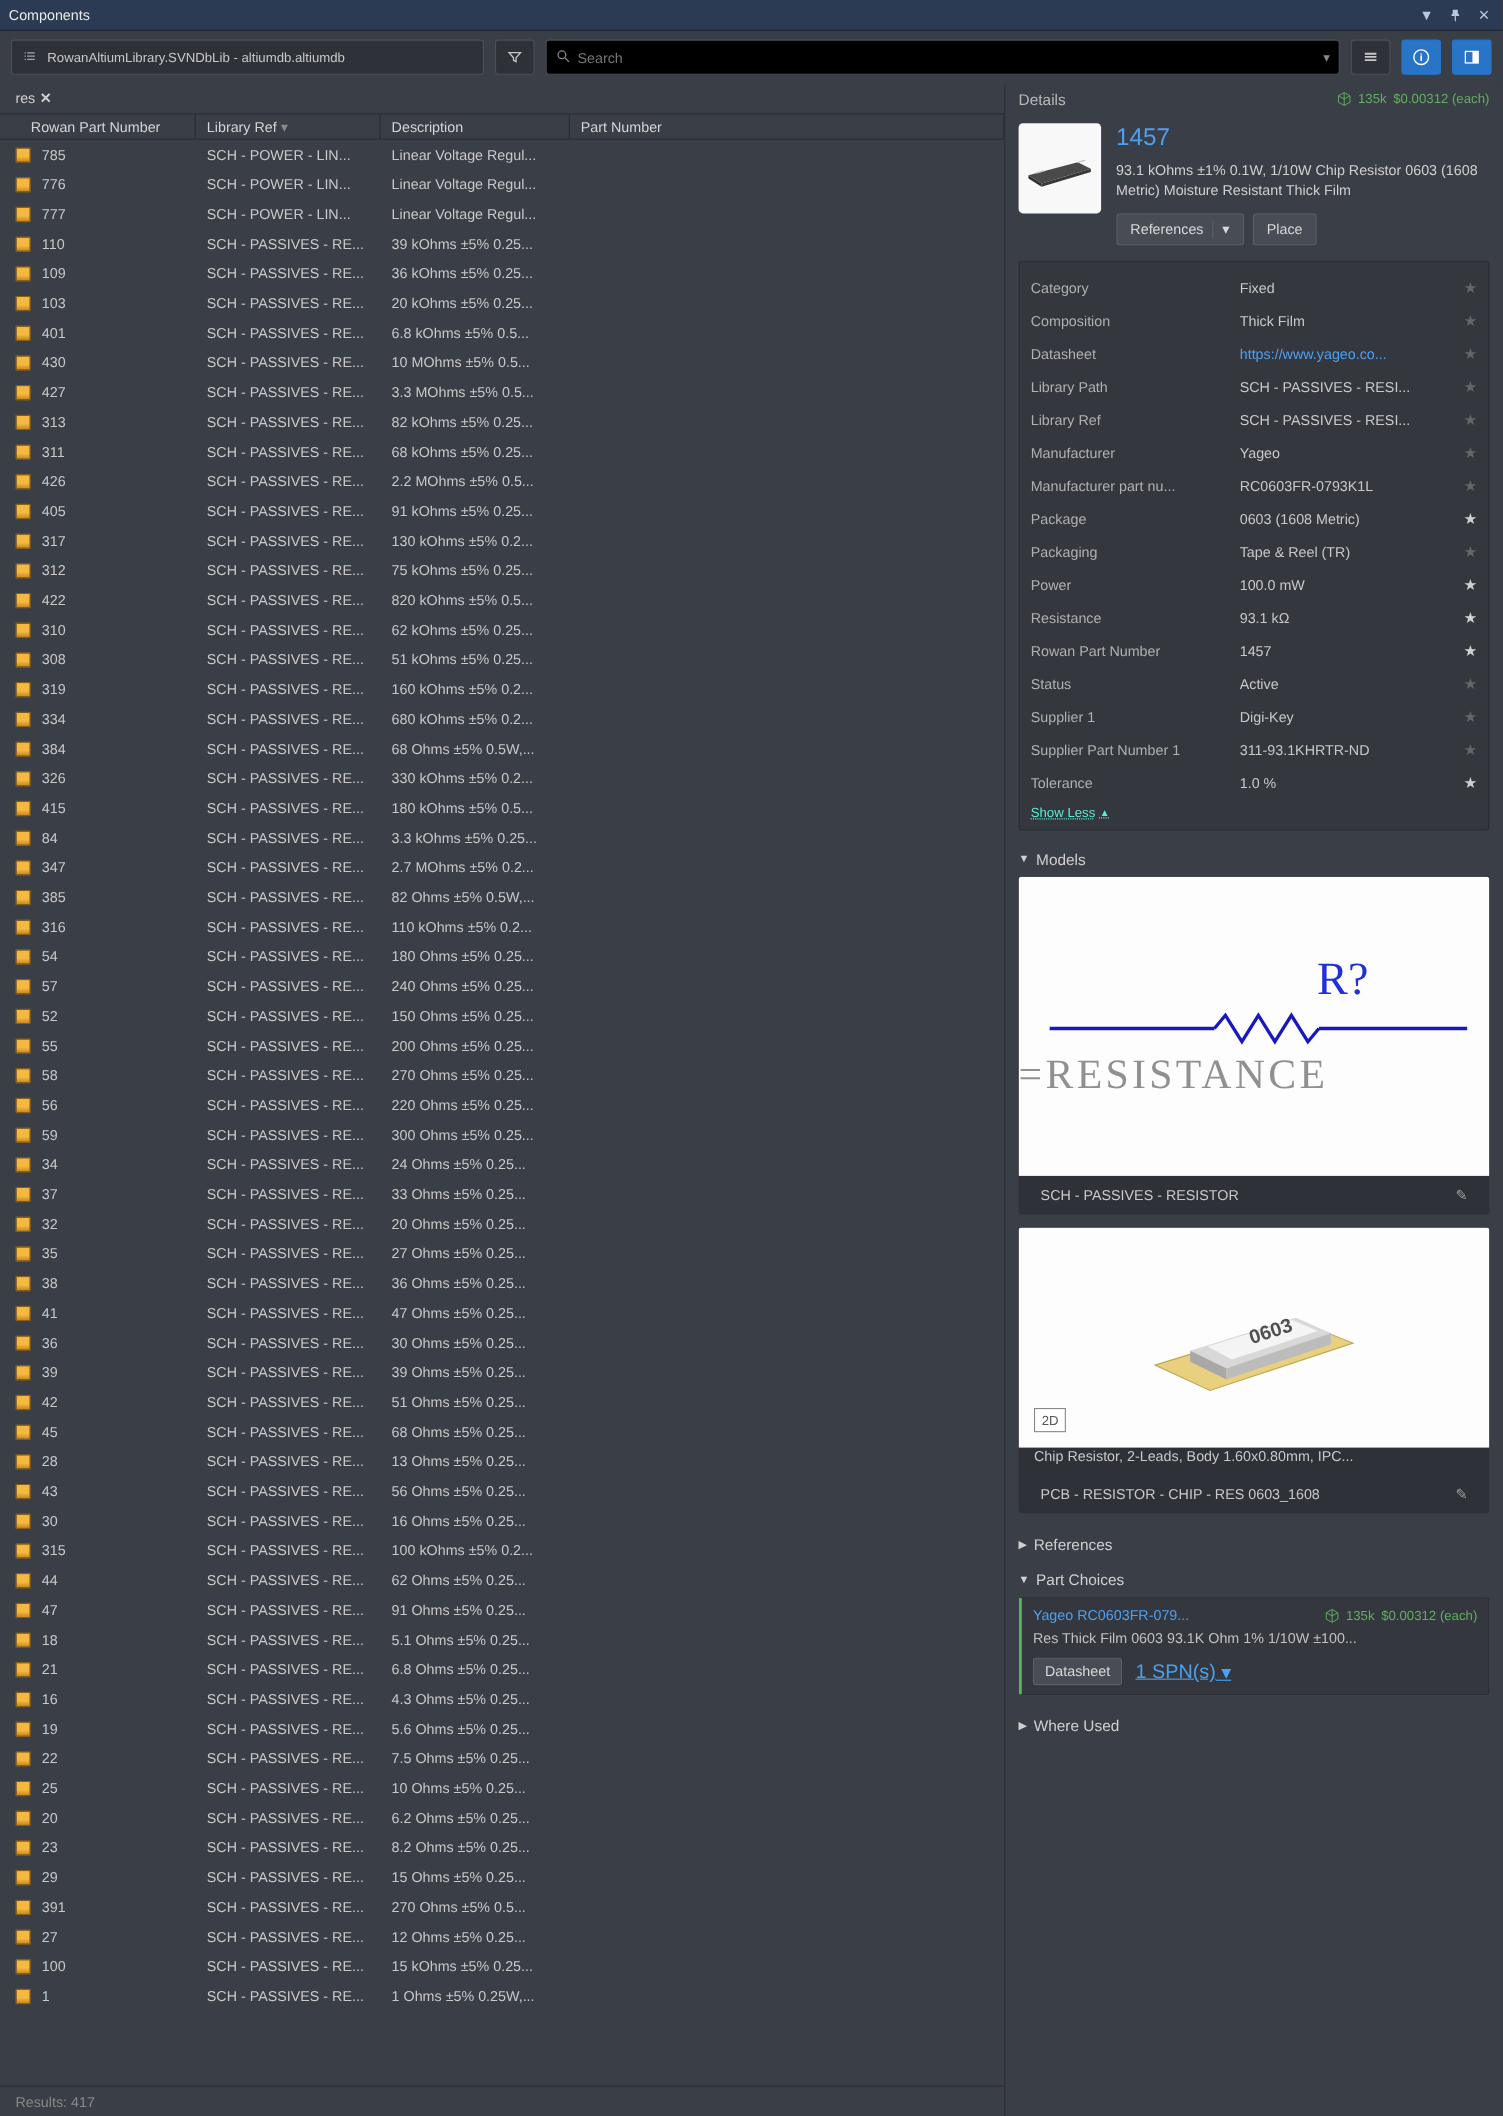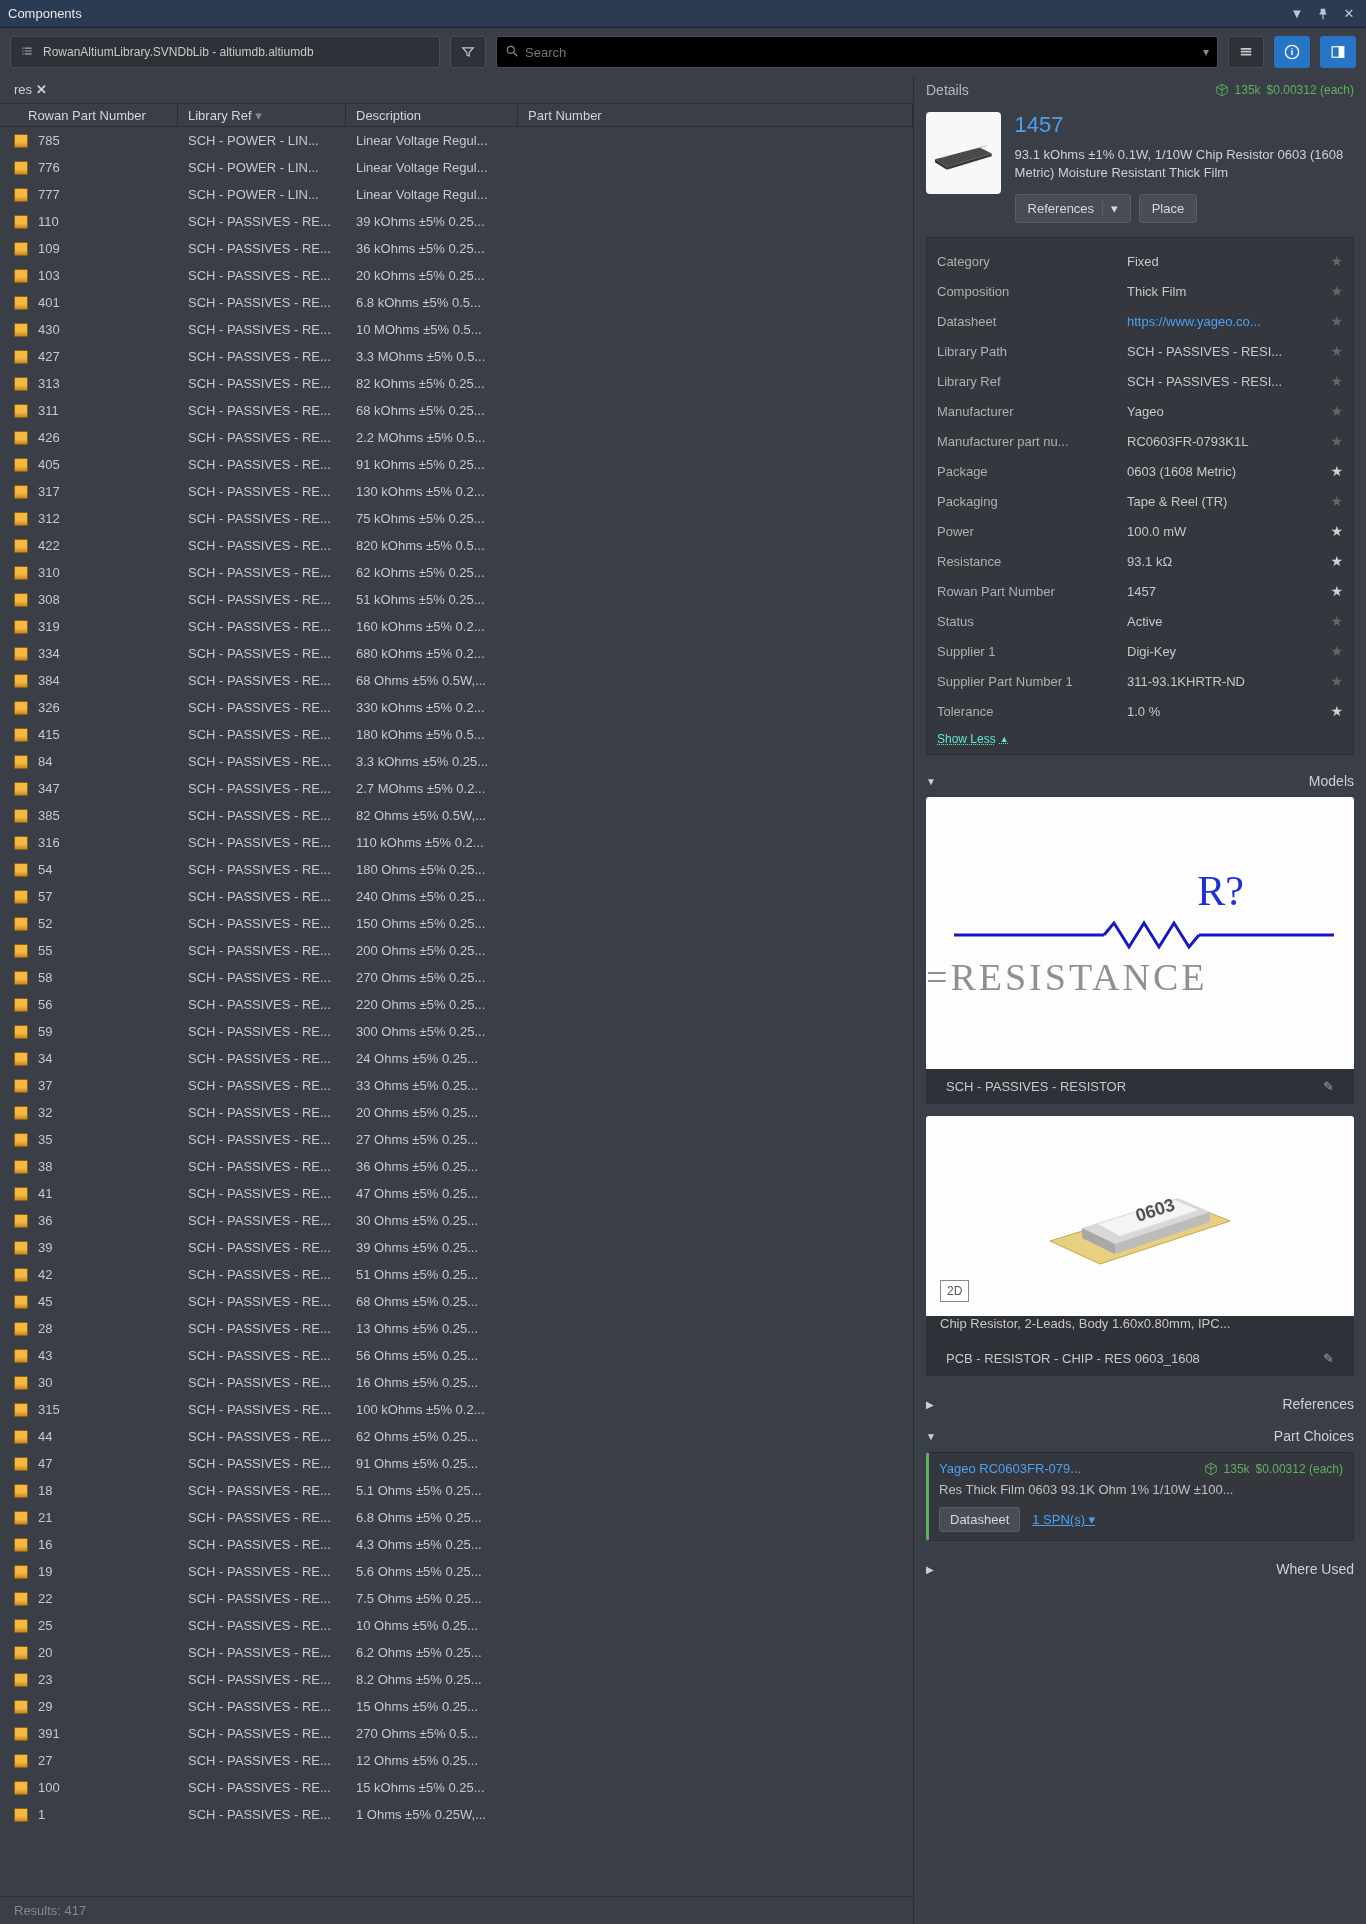--- a/index.html
+++ b/index.html
@@ -191,21 +191,21 @@
   height: 30px; font-size: 13px;
 }
 .prop-row .pk { width: 190px; color: #b0b0b0; overflow: hidden; white-space: nowrap; }
 .prop-row .pv { flex: 1; color: #c8c8c8; overflow: hidden; white-space: nowrap; text-overflow: ellipsis; }
 .prop-row .pv.link { color: #4ca0f0; }
 .prop-row .star { color: #666; font-size: 14px; }
 .prop-row .star.on { color: #d0d0d0; }
 .show-less { color: #5eead4; text-decoration: underline dotted; margin-top: 6px; cursor: pointer; display: inline-flex; align-items: center; }
 .section-hdr {
   padding: 8px 12px; font-size: 14px; color: #d0d0d0;
-  display: flex; align-items: center; font-weight: 500; justify-content: space-between;
+  display: flex; align-items: center; font-weight: 500;
 }
 .section-hdr .tri { margin-right: 6px; font-size: 10px; }
 .section-hdr.collapsed .tri::before { content: "▶"; }
 .section-hdr .tri::before { content: "▼"; }
 .model-card {
   margin: 0 12px 12px 12px;
   background: #2e3138;
   border-radius: 3px;
   overflow: hidden;
 }
@@ -231,21 +231,21 @@
   background: #34373e;
   border: 1px solid #2a2d33;
   border-left: 3px solid #5fb05f;
   border-radius: 3px;
   padding: 8px 10px;
 }
 .choice-head { display: flex; align-items: center; font-size: 13px; }
 .choice-head .name { color: #4ca0f0; flex: 1; overflow:hidden; white-space:nowrap; text-overflow:ellipsis; }
 .choice-desc { color: #c0c0c0; margin-top: 6px; font-size: 13px; overflow:hidden; white-space:nowrap; text-overflow:ellipsis; }
 .choice-links { margin-top: 10px; display: flex; gap: 12px; align-items: center; }
-.choice-links .link { color: #4ca0f0; text-decoration: underline; font-size: 13px; display:flex; align-items:center; }
+.choice-links .link { color: #4ca0f0; text-decoration: underline; font-size: 18px; display:flex; align-items:center; }
 .rsym-text { font-family: "Times New Roman", serif; font-size: 42px; color: #2030d8; }
 .rsym-eq { font-family: "Times New Roman", serif; font-size: 38px; color: #909090; letter-spacing: 3px; }
 </style>
 </head>
 <body>
 
 <div class="title-bar">
   <span>Components</span>
   <span class="spacer"></span>
   <span class="icon-btn">▼</span>

